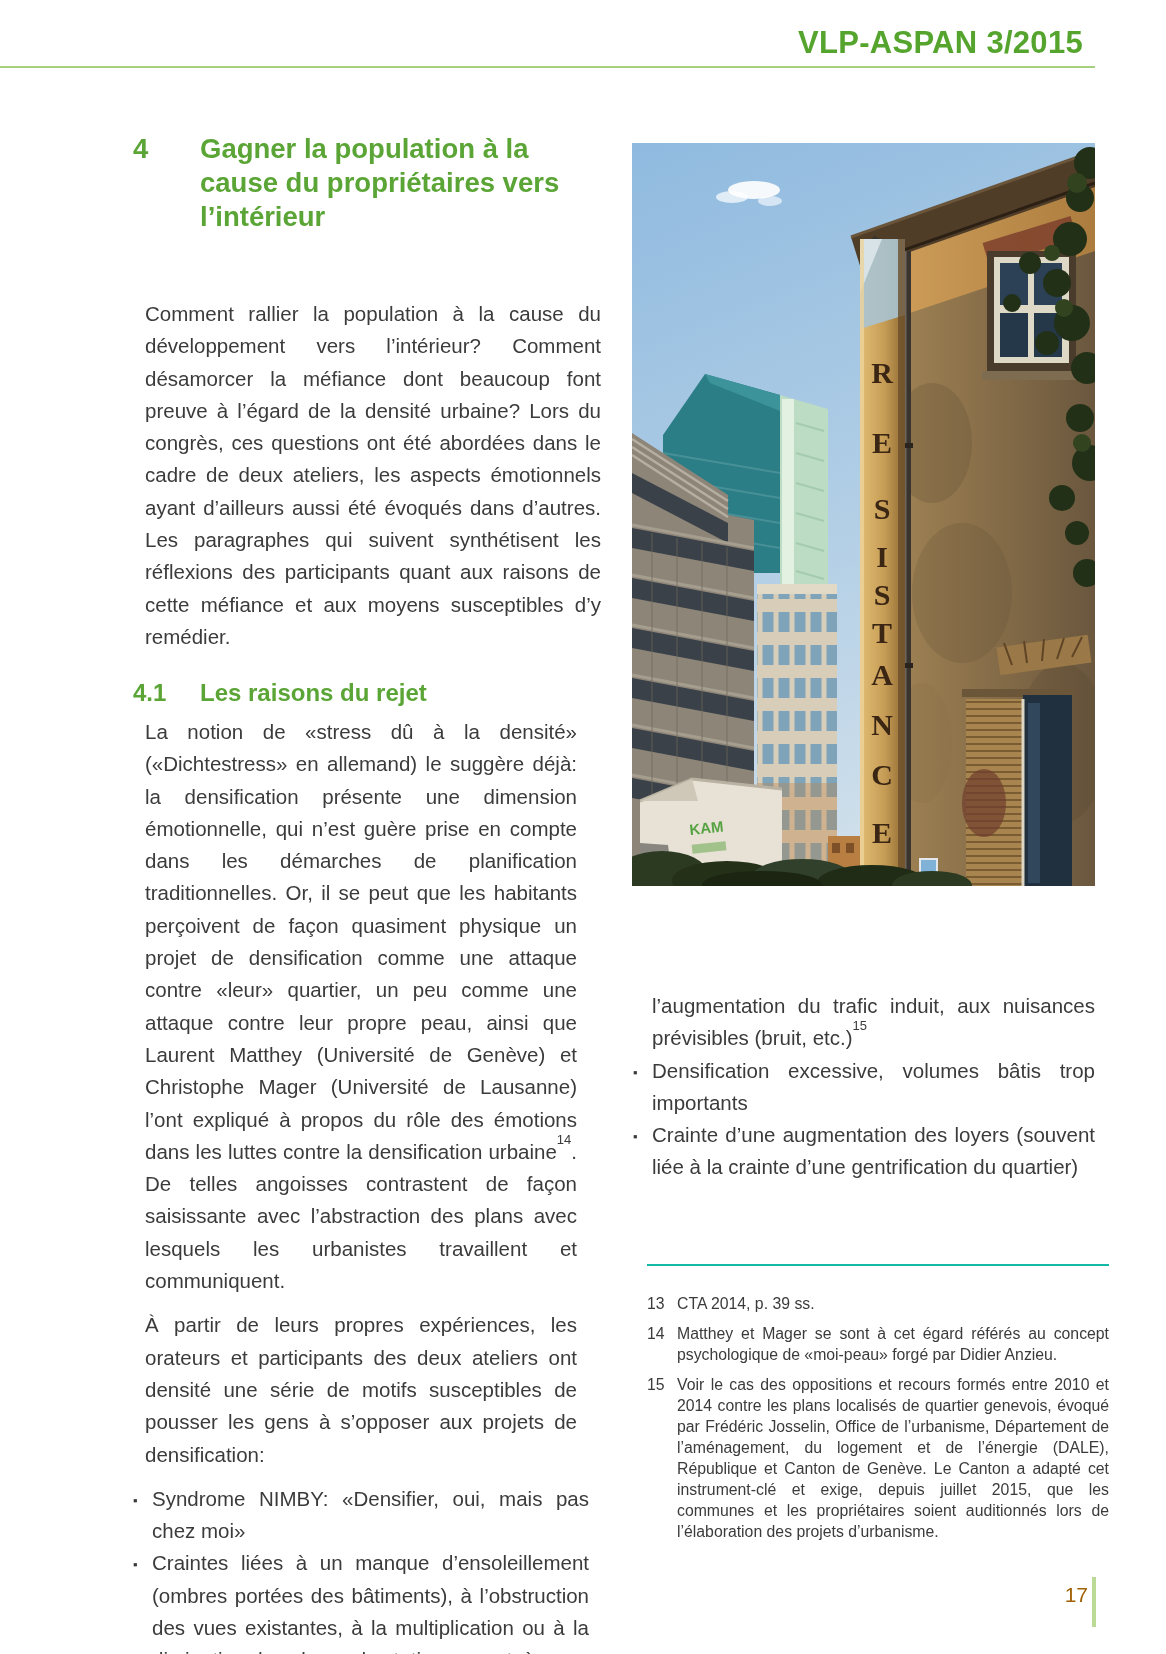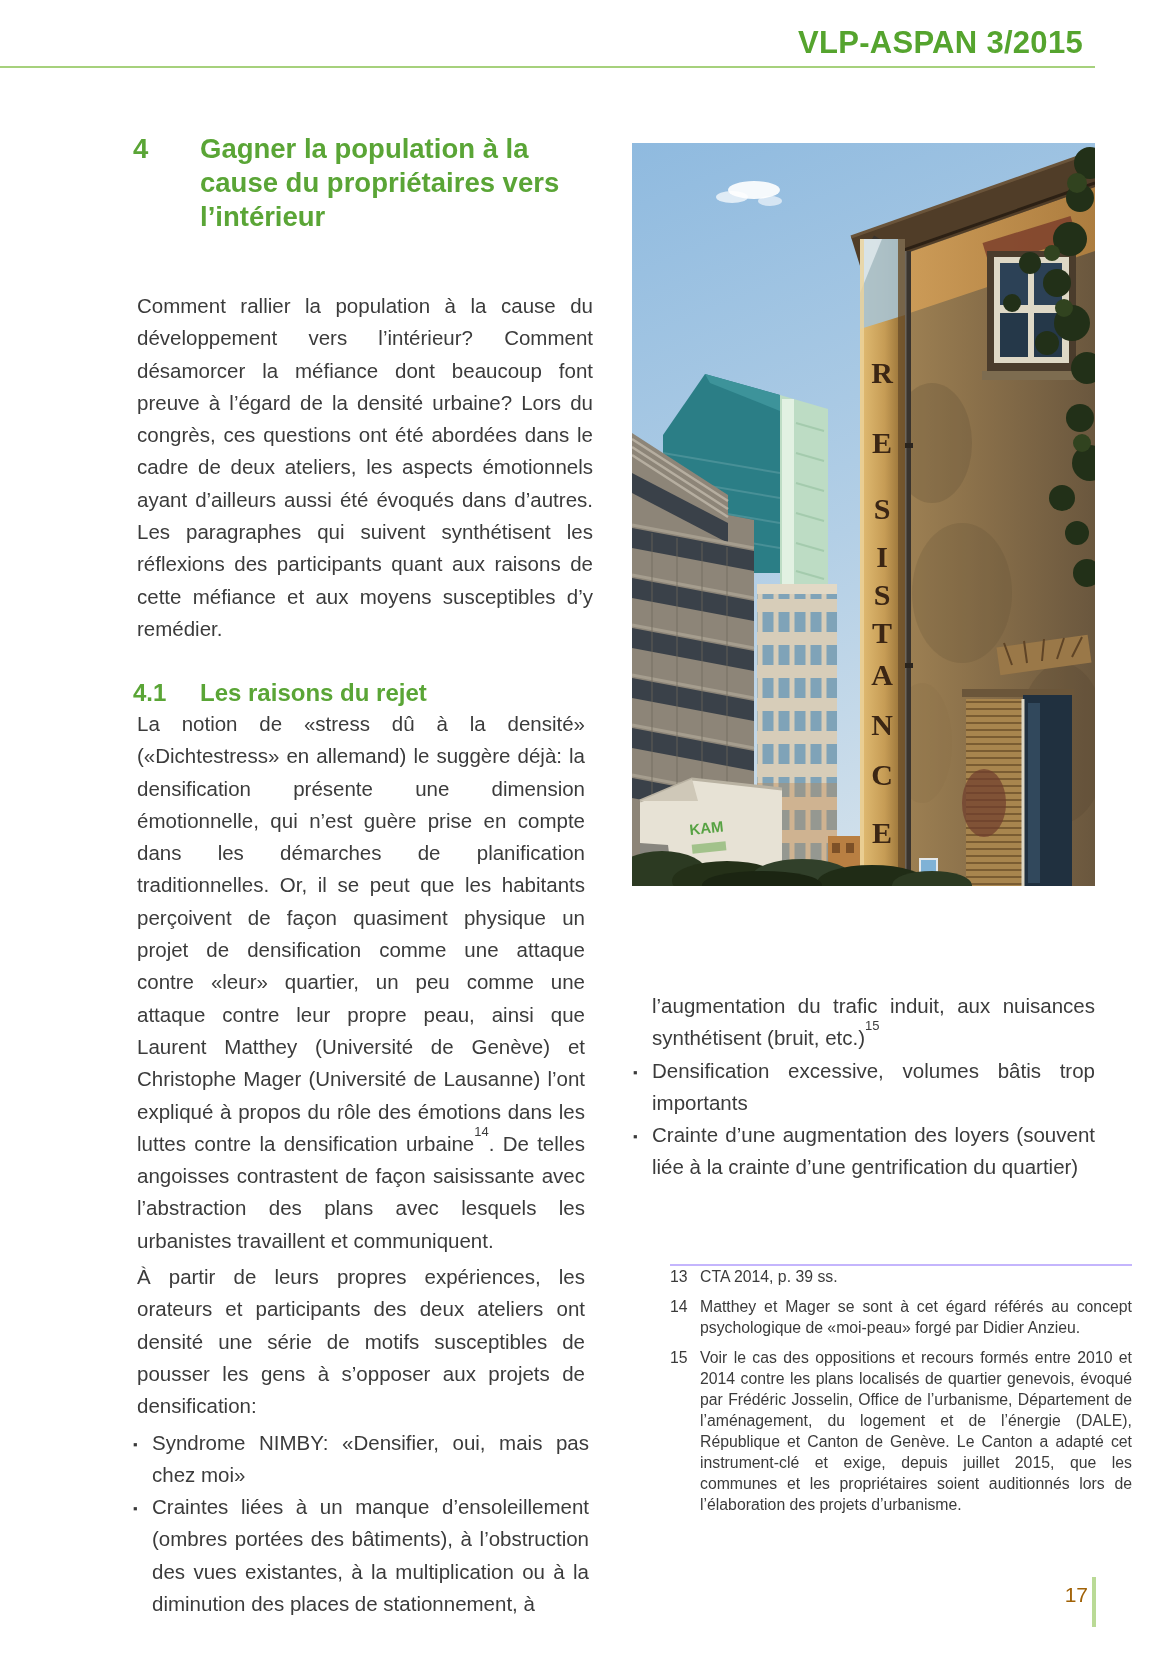--- a/index.html
+++ b/index.html
@@ -9,21 +9,21 @@
   
   #issue{position:absolute;top:25px;right:83px;font-size:31px;font-weight:bold;color:#55a42e;letter-spacing:.3px;}
   #header-rule{position:absolute;top:66px;left:0;width:1095px;height:2px;background:#a6d17c;}
 
   
   #left-col{position:absolute;left:133px;top:132px;width:456px;height:1450px;}
   .heading{display:flex;color:#5aa536;font-weight:bold;margin:0;}
   h1.heading{position:absolute;top:0;left:0;width:456px;font-size:27.5px;line-height:34px;}
   h2.heading{position:absolute;top:508px;left:0;width:456px;font-size:24px;line-height:30px;margin-top:38px;}
   .heading .num{width:67px;flex:none;}
-  .body{font-size:20.5px;line-height:32.3px;text-align:justify;margin:4px;hyphens:auto;}
+  .body{font-size:20.5px;line-height:32.3px;text-align:justify;margin:12px;hyphens:auto;}
   #intro{position:absolute;top:154px;left:0;width:456px;}
   #body-block{position:absolute;top:572px;left:0;width:456px;}
   .bullet-row{display:flex;font-size:20.5px;line-height:32.3px;}
   .bullet-row .bullet{width:19px;flex:none;font-size:13px;padding-top:2px;}
   .bullet-row .btext{flex:1;text-align:justify;hyphens:auto;}
   sup.fnref{font-size:13px;line-height:0;position:relative;top:-7px;}
 
   
   #photo{position:absolute;left:632px;top:143px;width:463px;height:743px;display:block;}
   .sign-letter{font-family:"Liberation Serif",serif;font-weight:bold;font-size:30px;fill:#3b2614;text-anchor:middle;}
@@ -32,21 +32,21 @@
   
   #caption-row{position:absolute;left:632px;top:894px;width:463px;display:flex;justify-content:space-between;align-items:baseline;color:#8a8a8a;}
   #caption-row .cap{font-size:17.5px;}
   #caption-row .credit{font-size:16.5px;}
 
   
   #right-col{position:absolute;left:633px;top:990px;width:462px;}
   .hang{padding-left:19px;font-size:20.5px;line-height:32.3px;text-align:justify;hyphens:auto;}
 
   
-  #footnotes{position:absolute;left:670px;top:1264px;width:462px;border-top:2px solid #c4b5fd;}
+  #footnotes{position:absolute;left:647px;top:1264px;width:462px;border-top:2px solid #14b8a6;padding-top:27px;}
   .fn{display:flex;font-size:15.8px;line-height:21px;margin-bottom:9px;}
   .fn .fn-num{width:30px;flex:none;}
   .fn .fn-text{flex:1;text-align:justify;hyphens:auto;}
 
   
   #page-num{position:absolute;top:1583px;left:1000px;width:88px;text-align:right;font-size:21px;color:#a16207;}
   #page-bar{position:absolute;left:1092px;top:1577px;width:4px;height:50px;background:#bada96;}
 </style>
 </head>
 <body>
@@ -258,21 +258,21 @@
       <ellipse cx="95" cy="738" rx="55" ry="20" fill="#243018"></ellipse>
       <ellipse cx="170" cy="734" rx="50" ry="18" fill="#31402a"></ellipse>
       <ellipse cx="240" cy="740" rx="55" ry="18" fill="#202c16"></ellipse>
       <ellipse cx="300" cy="742" rx="40" ry="14" fill="#2c3a22"></ellipse>
       <ellipse cx="130" cy="742" rx="60" ry="14" fill="#1b2512"></ellipse>
     </g>
   </svg>
 
 
   <div id="right-col">
-    <div class="hang"><span>l’augmentation du trafic induit, aux nuisances synthétisent (bruit, etc.)</span><sup class="fnref">15</sup></div>
+    <div class="hang"><span>l’augmentation du trafic induit, aux nuisances prévisibles (bruit, etc.)</span><sup class="fnref">15</sup></div>
     <div class="bullet-row">
       <span class="bullet">▪</span>
       <span class="btext">Densification excessive, volumes bâtis trop importants</span>
     </div>
     <div class="bullet-row">
       <span class="bullet">▪</span>
       <span class="btext">Crainte d’une augmentation des loyers (souvent liée à la crainte d’une gentrification du quartier)</span>
     </div>
   </div>
 

